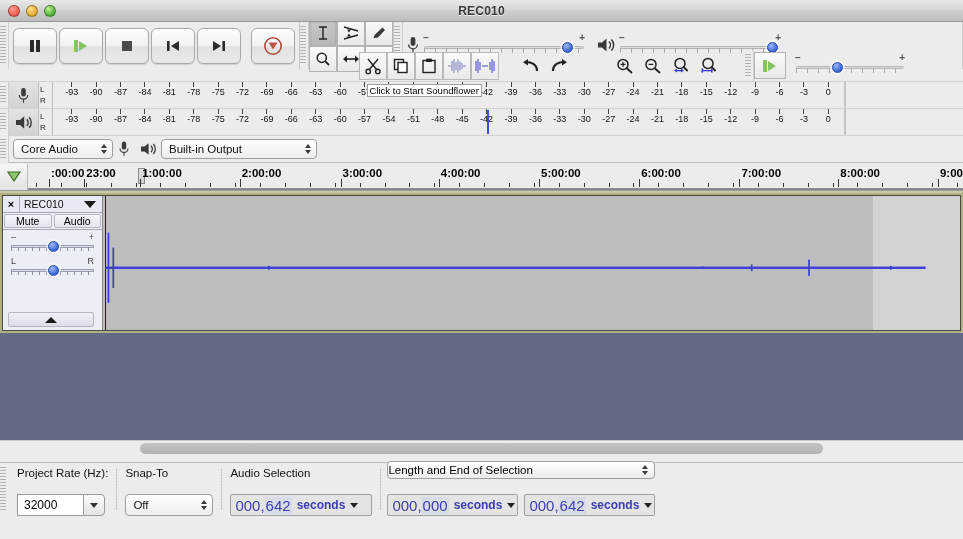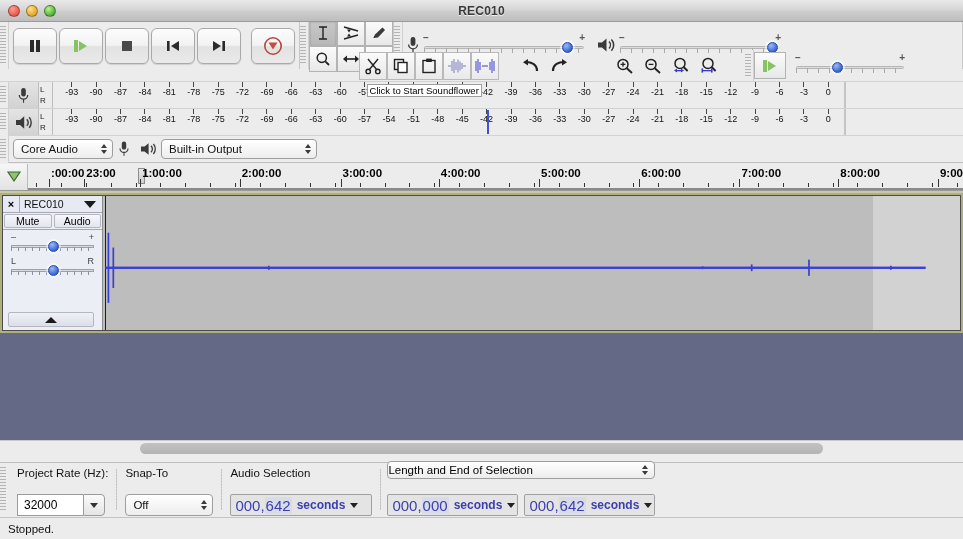--- a/index.html
+++ b/index.html
@@ -978,17 +978,14 @@
           </span>
           <span class="unit">seconds</span>
           <span class="mini">
               <i></i>
             </span>
         </div>
       </div>
     </div>
   </div>
 
-  <div class="statusbar">
-    <span>Stopped.</span>
-  </div>
 
 </div>
 
 </body></html>

